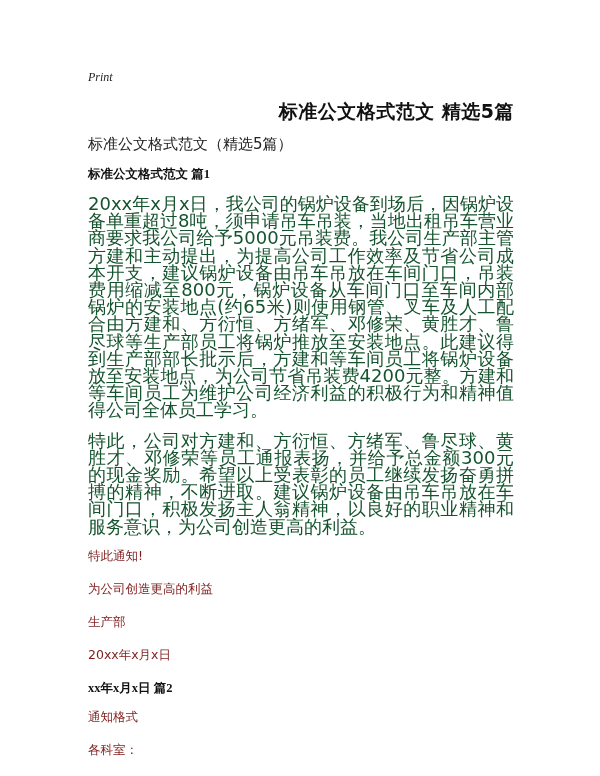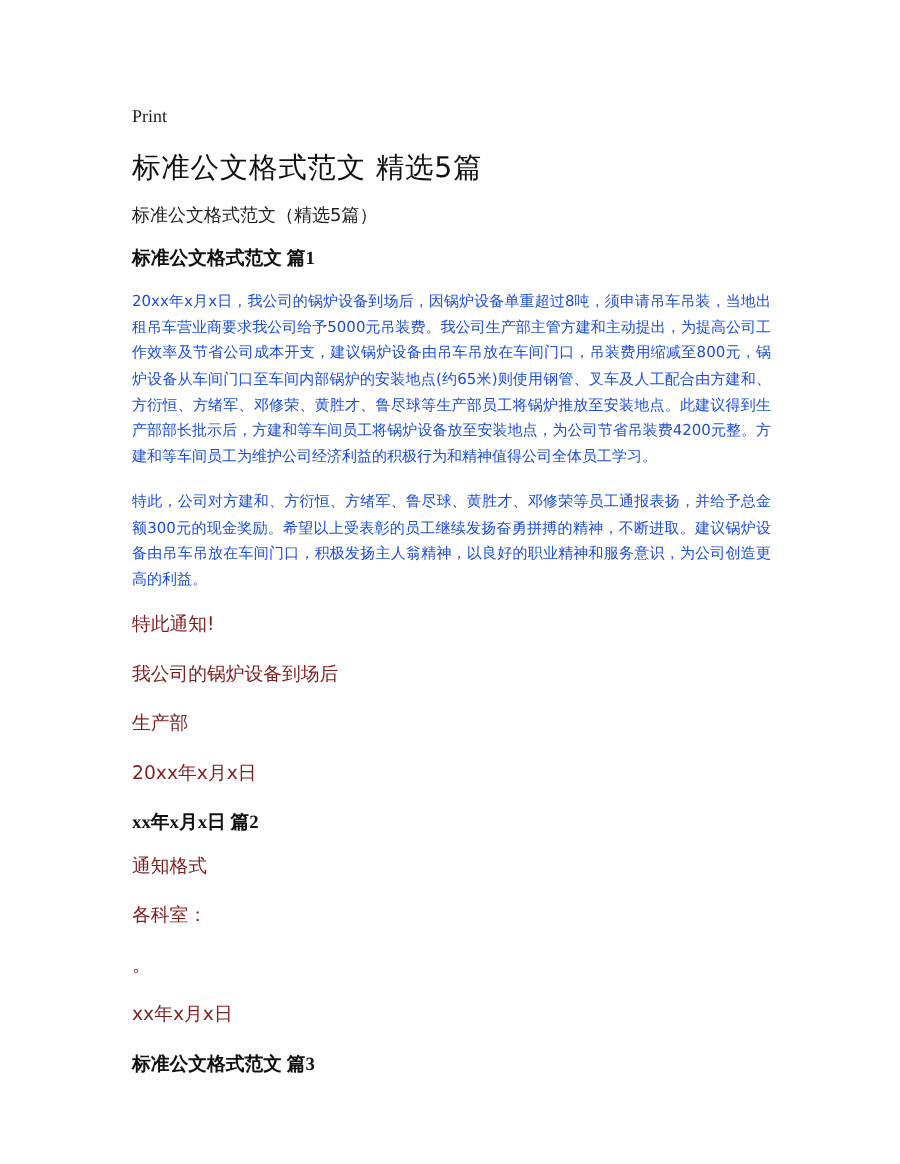--- a/index.html
+++ b/index.html
@@ -1,39 +1,39 @@
 <!DOCTYPE html>
 <html><head>
 <meta charset="utf-8">
 <style>
   html, body { margin: 0; padding: 0; background: #ffffff; }
   body { width: 600px; height: 776px; position: relative; overflow: hidden;
          font-family: "DejaVu Sans", "Liberation Sans", sans-serif; color: #111; }
   .page { position: absolute; left: 88px; top: 70px; width: 426px; }
-  .print { font-family: "Liberation Serif", serif; font-size: 12px; color: #222; margin: 0 0 14px 0; }
-  .title { text-align: left; font-size: 19px; font-weight: normal; margin: 0 0 10px 0; letter-spacing: 0.5px; }
-  .subtitle { font-size: 12px; margin: 0 0 12px 0; color: #222; }
+  .print { font-family: "Liberation Serif", serif; font-size: 12px; color: #222; margin: 0 0 14px 0; font-style: italic; }
+  .title { text-align: right; font-size: 19px; font-weight: bold; margin: 0 0 10px 0; letter-spacing: 0.5px; }
+  .subtitle { font-size: 15px; margin: 0 0 12px 0; color: #222; }
   .heading { font-size: 12.5px; font-weight: bold; margin: 0 0 12px 0; font-family: Liberation Serif, serif; }
-  .para { font-size: 10px; line-height: 17.2px; margin: 0 0 13px 0; color: #1d4ed8; text-align: justify; }
+  .para { font-size: 18px; line-height: 17.2px; margin: 0 0 13px 0; color: #14532d; text-align: justify; }
   .line { font-size: 12.5px; margin: 0 0 16px 0; color: #7f1d1d; }
 </style>
 </head>
 <body>
 
 <div class="page">
   <div class="print">Print</div>
   <h1 class="title">标准公文格式范文 精选5篇</h1>
   <div class="subtitle">标准公文格式范文（精选5篇）</div>
 
   <div>
     <div class="heading">标准公文格式范文 篇1</div>
     <p class="para">20xx年x月x日，我公司的锅炉设备到场后，因锅炉设备单重超过8吨，须申请吊车吊装，当地出租吊车营业商要求我公司给予5000元吊装费。我公司生产部主管方建和主动提出，为提高公司工作效率及节省公司成本开支，建议锅炉设备由吊车吊放在车间门口，吊装费用缩减至800元，锅炉设备从车间门口至车间内部锅炉的安装地点(约65米)则使用钢管、叉车及人工配合由方建和、方衍恒、方绪军、邓修荣、黄胜才、鲁尽球等生产部员工将锅炉推放至安装地点。此建议得到生产部部长批示后，方建和等车间员工将锅炉设备放至安装地点，为公司节省吊装费4200元整。方建和等车间员工为维护公司经济利益的积极行为和精神值得公司全体员工学习。</p>
     <p class="para">特此，公司对方建和、方衍恒、方绪军、鲁尽球、黄胜才、邓修荣等员工通报表扬，并给予总金额300元的现金奖励。希望以上受表彰的员工继续发扬奋勇拼搏的精神，不断进取。建议锅炉设备由吊车吊放在车间门口，积极发扬主人翁精神，以良好的职业精神和服务意识，为公司创造更高的利益。</p>
     <div class="line">特此通知!</div>
-    <div class="line">我公司的锅炉设备到场后</div>
+    <div class="line">为公司创造更高的利益</div>
     <div class="line">生产部</div>
     <div class="line">20xx年x月x日</div>
   </div>
 
   <div>
     <div class="heading">xx年x月x日 篇2</div>
     <div class="line">通知格式</div>
     <div class="line">各科室：</div>
     <div class="line">。</div>
     <div class="line">xx年x月x日</div>

